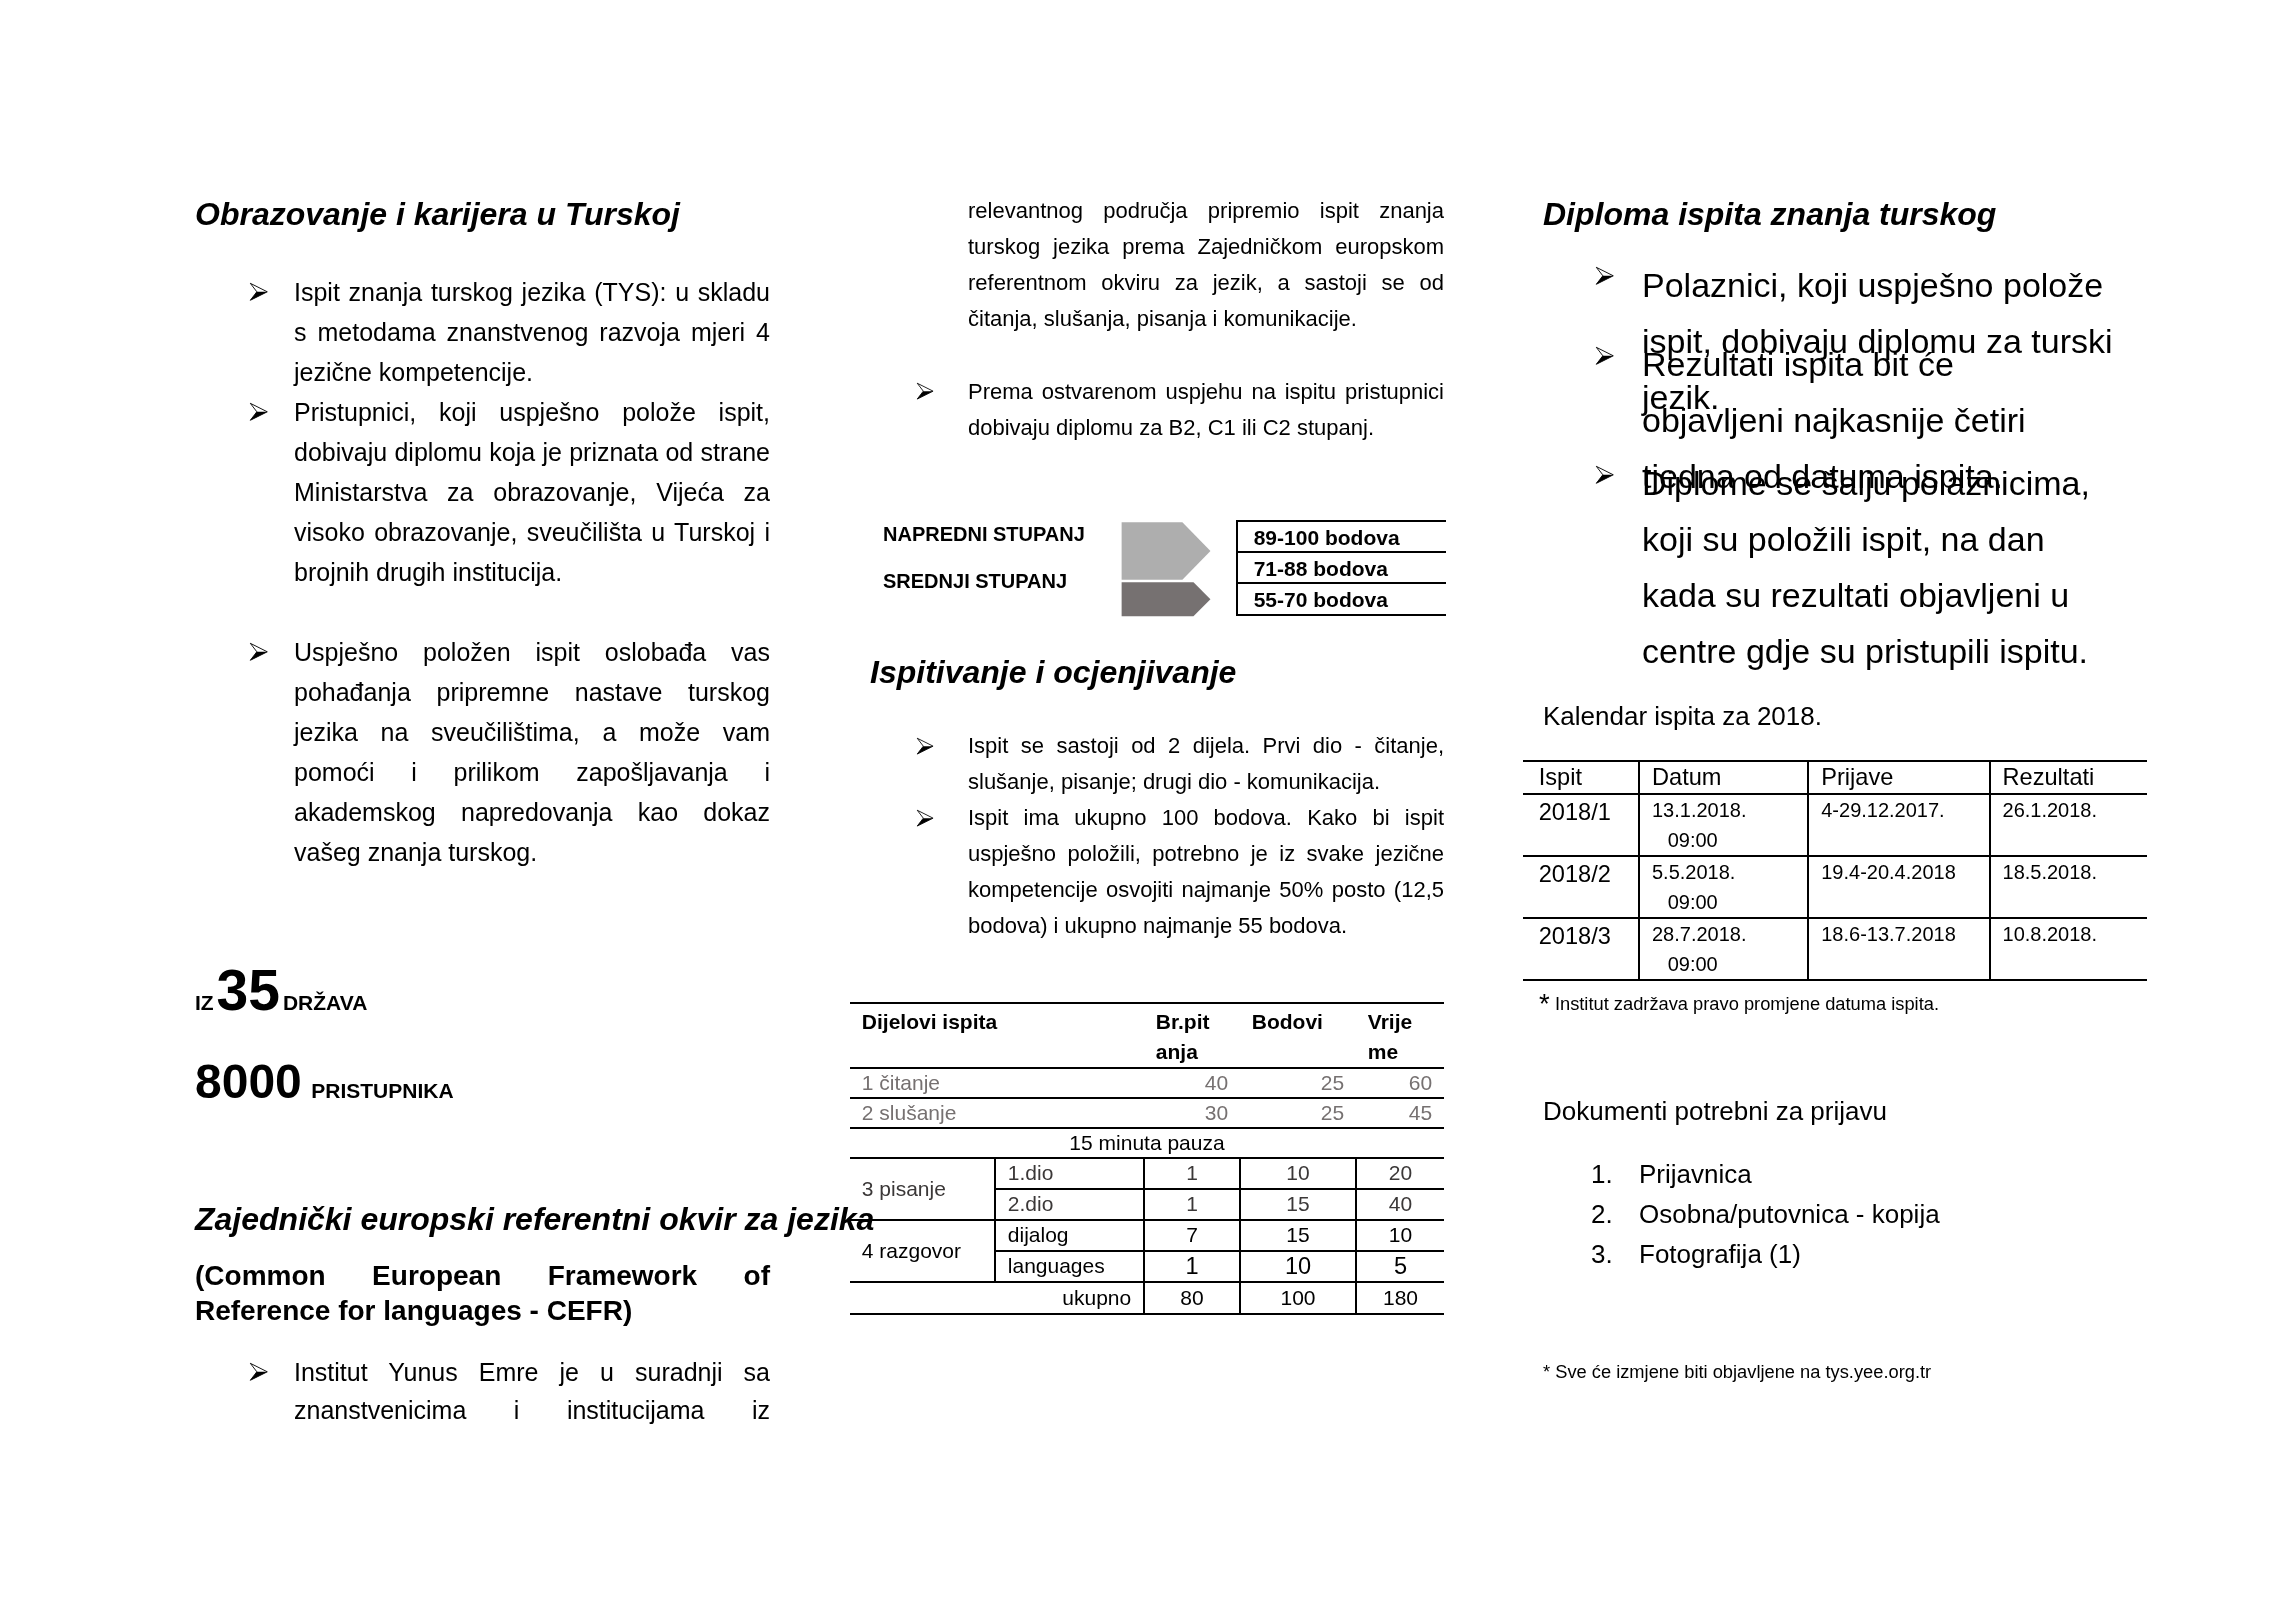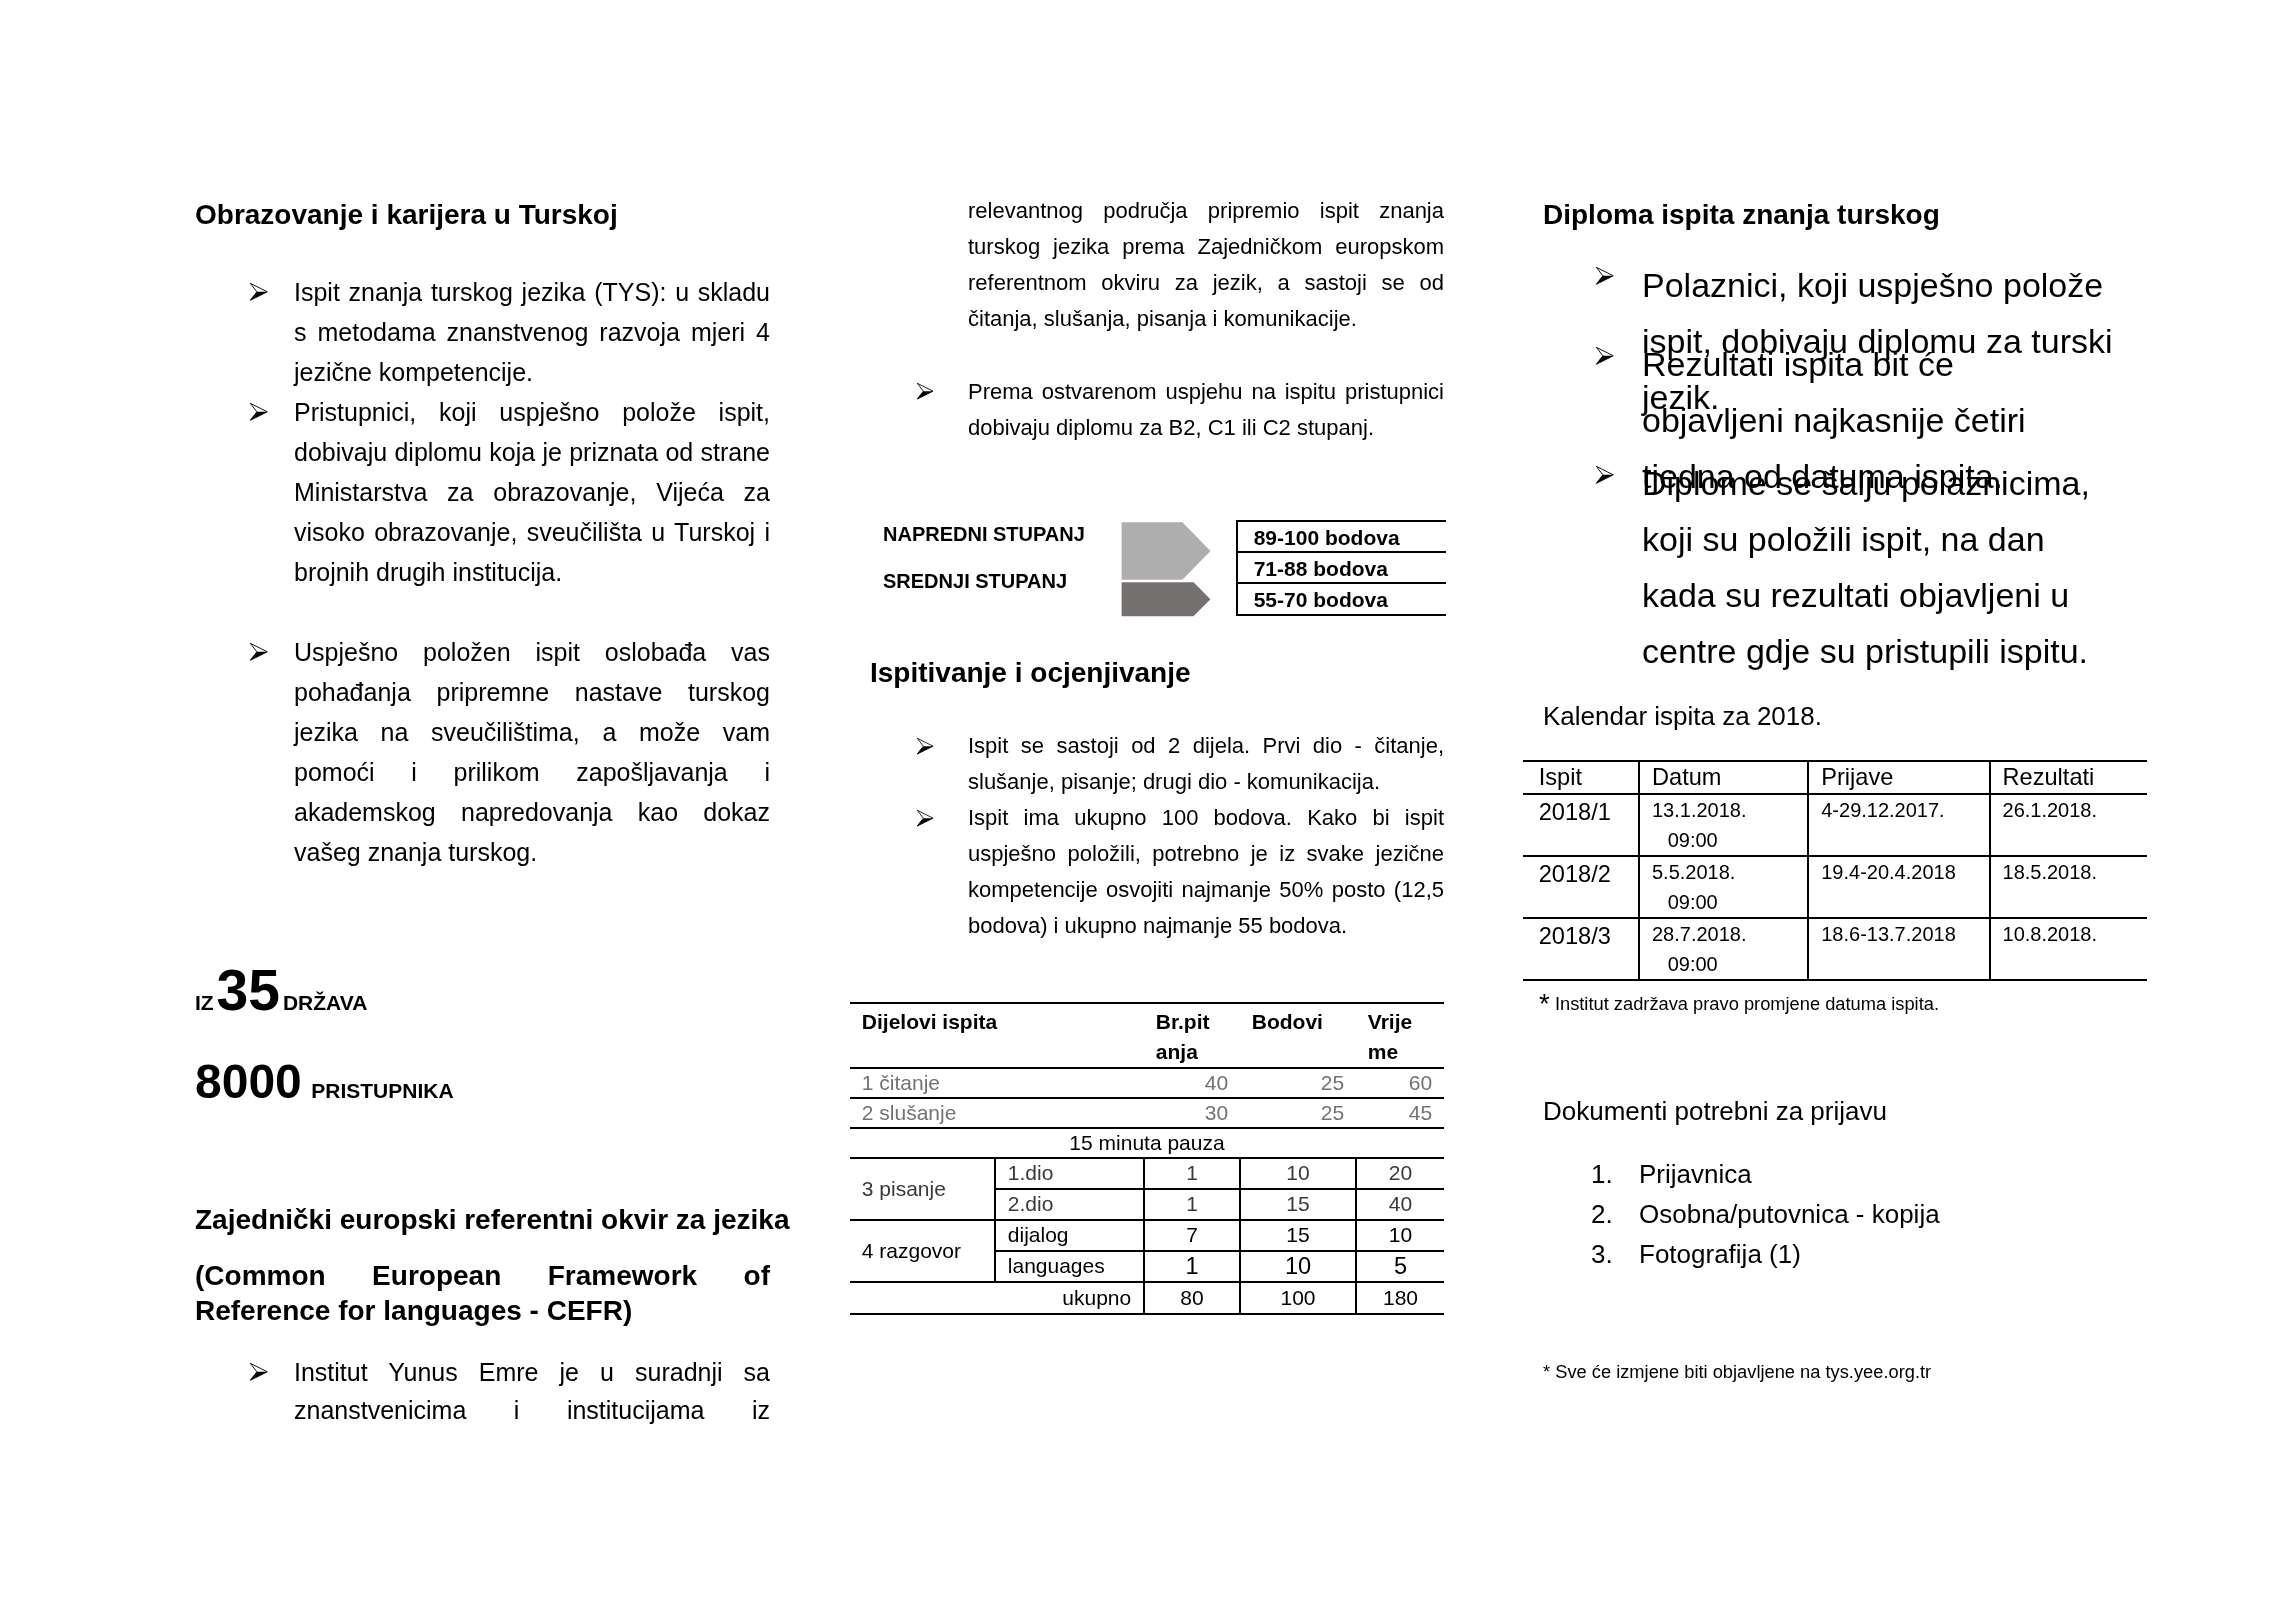--- a/index.html
+++ b/index.html
@@ -1,19 +1,19 @@
 <!DOCTYPE html>
 <html style="font-size:10.5px"><head>
 <meta charset="utf-8">
 <style>
   html, body { margin: 0; padding: 0; background: #ffffff; }
   body { width: 2295px; height: 1623px; position: relative; overflow: hidden;
          font-family: "Liberation Sans", sans-serif; color: #000; }
   .abs { position: absolute; }
-  .h-bold { font-weight: bold; font-size: 28px; line-height: 29px; white-space: nowrap; }
+  .h-bold { font-weight: bold; font-size: 32px; line-height: 29px; white-space: nowrap; font-style: italic; }
   .body-text { font-size: 25px; line-height: 40px; text-align: justify; text-align-last: left; }
   .mid-text { font-size: 22px; line-height: 36px; text-align: justify; text-align-last: left; }
   .right-text { font-size: 34px; line-height: 56px; }
   .bullet { position: absolute; width: 19.6px; height: 19.6px; }
   .bullet svg { width: 100%; height: 100%; display: block; }
   .stat-small { font-weight: bold; font-size: 21px; }
   .stat-big { font-weight: bold; font-size: 57px; line-height: 1; text-align: right; }
   .stat-mid { font-weight: bold; font-size: 48px; line-height: 1; }
   .level-label { font-weight: bold; font-size: 20px; white-space: nowrap; }
   .points-box { position: absolute; left: 1236px; width: 208px; border-left: 2px solid #000; }

